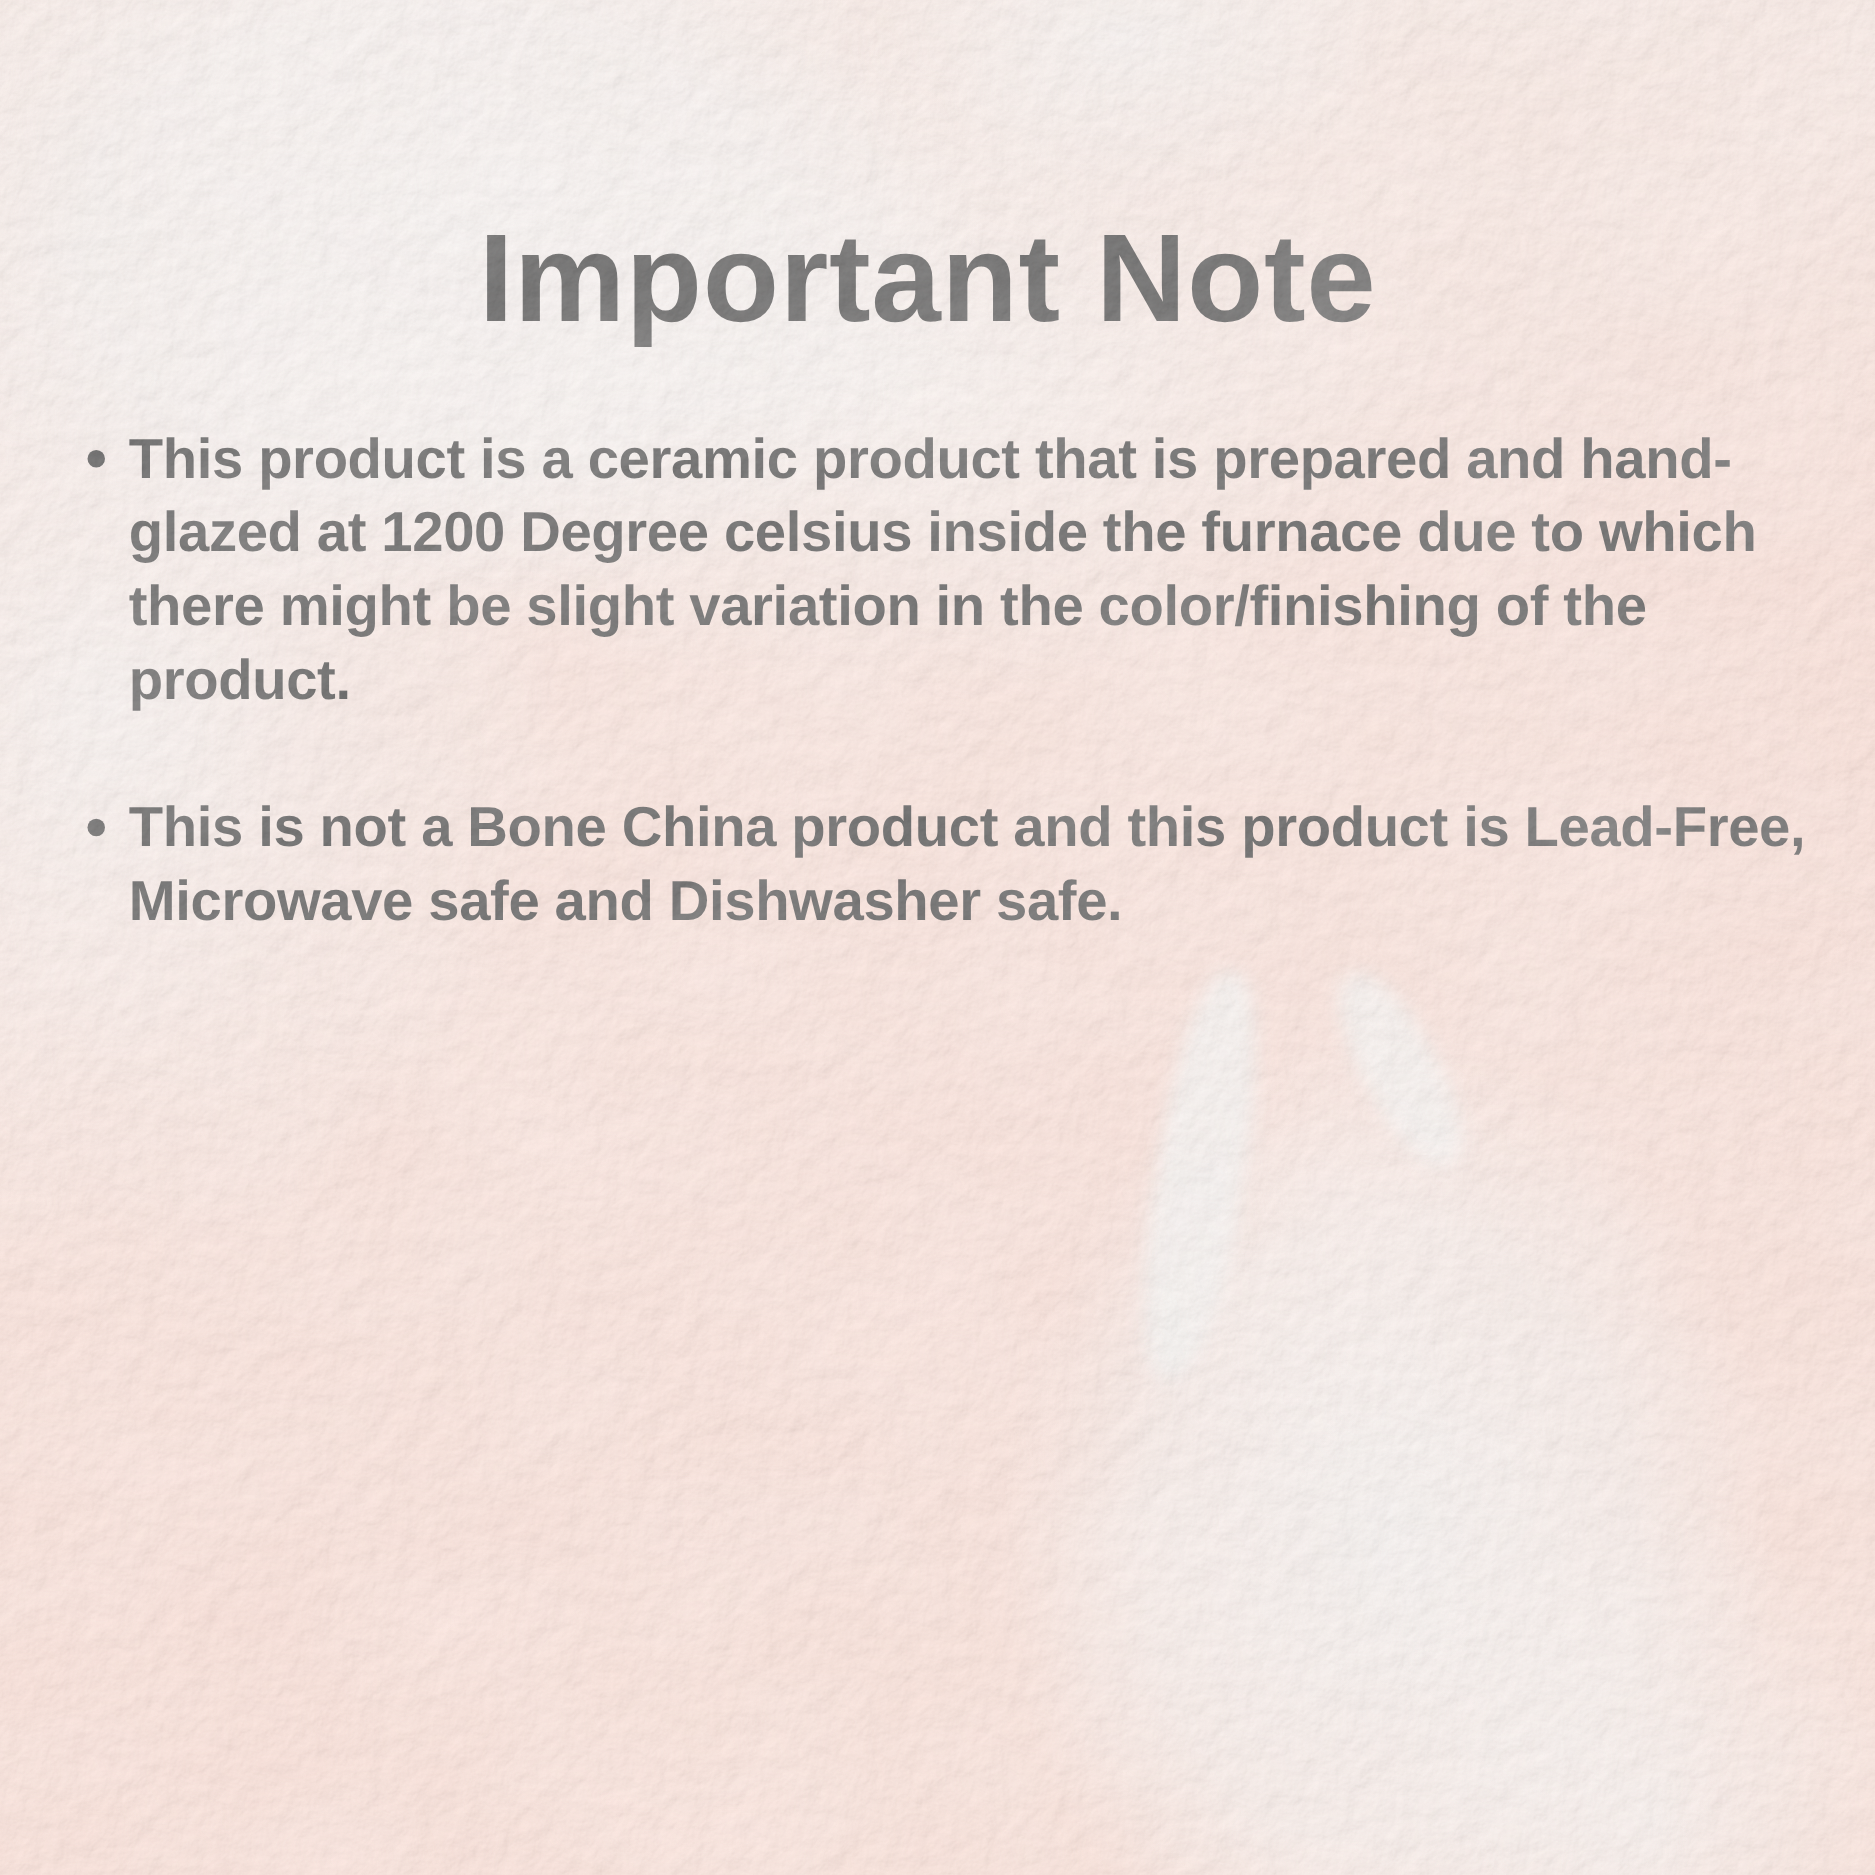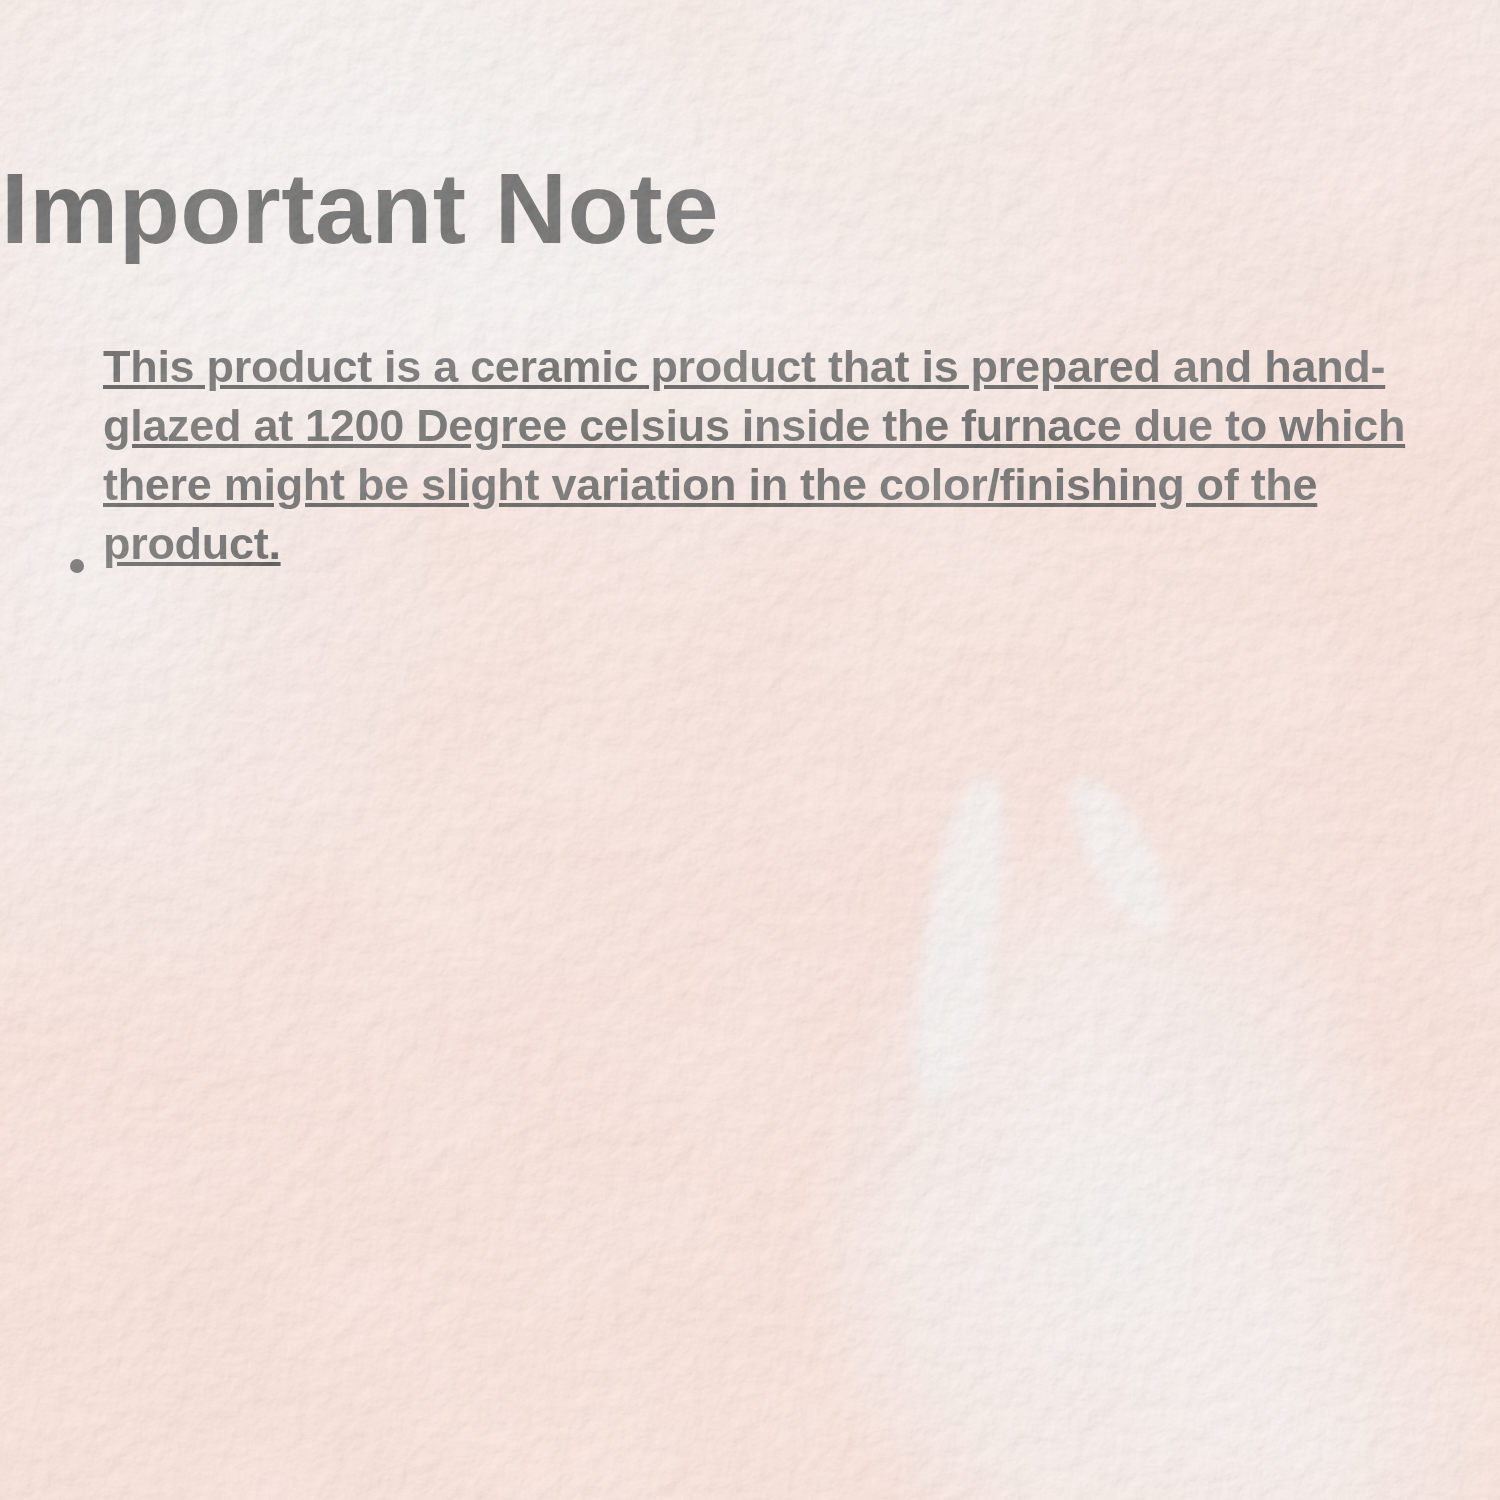--- a/index.html
+++ b/index.html
@@ -37,40 +37,39 @@
     left: 925px; top: 775px; width: 70px; height: 330px;
     background: rgba(245,242,240,0.85); transform: rotate(9deg);
   }
   .streak.s2 {
     left: 1090px; top: 770px; width: 60px; height: 170px;
     background: rgba(245,242,240,0.8); transform: rotate(-28deg);
   }
   .title {
     position: absolute;
     left: 0; right: 16px; top: 157px;
-    margin: 1px;
-    text-align: left;
+    margin: 16px;
+    text-align: center;
     font-weight: 700;
     font-size: 100px;
     line-height: 100px;
     letter-spacing: 0.5px;
     color: var(--text-color, #141414);
   }
   .notes {
     position: absolute;
     left: 70px; top: 337px;
     width: 1400px;
     margin: 0; padding: 0;
     list-style: none;
   }
   .note {
     display: flex;
-    align-items: flex-end;
+    align-items: flex-start;
     margin: 0 0 59px 0;
-    text-decoration: underline;
   }
   .note .dot {
     flex: 0 0 auto;
     width: 14px; height: 14px;
     margin: 23px 19px 0 0;
     border-radius: 50%;
     background: var(--text-color, #141414);
   }
   .note .note-text {
     font-weight: 700;
@@ -99,20 +98,25 @@
   <h1 class="title">Important Note</h1>
 
   <ul class="notes">
     <li class="note">
       <span class="dot"></span>
       <span class="note-text">This product is a ceramic product that is prepared and hand-
 glazed at 1200 Degree celsius inside the furnace due to which
 there might be slight variation in the color/finishing of the
 product.</span>
     </li>
+    <li class="note">
+      <span class="dot"></span>
+      <span class="note-text">This is not a Bone China product and this product is Lead-Free,
+Microwave safe and Dishwasher safe.</span>
+    </li>
   </ul>
 
   <svg class="texture" width="1500" height="1500" aria-hidden="true">
     <defs>
       <filter id="mottle" x="0" y="0" width="100%" height="100%">
         <feTurbulence type="fractalNoise" baseFrequency="0.006 0.008" numOctaves="3" seed="11" stitchTiles="stitch" result="m"></feTurbulence>
         <feColorMatrix in="m" type="matrix" values="0 0 0 0 1
                   0 0 0 0 0.97
                   0 0 0 0 0.95
                   0 0 0 0.45 0"></feColorMatrix>

